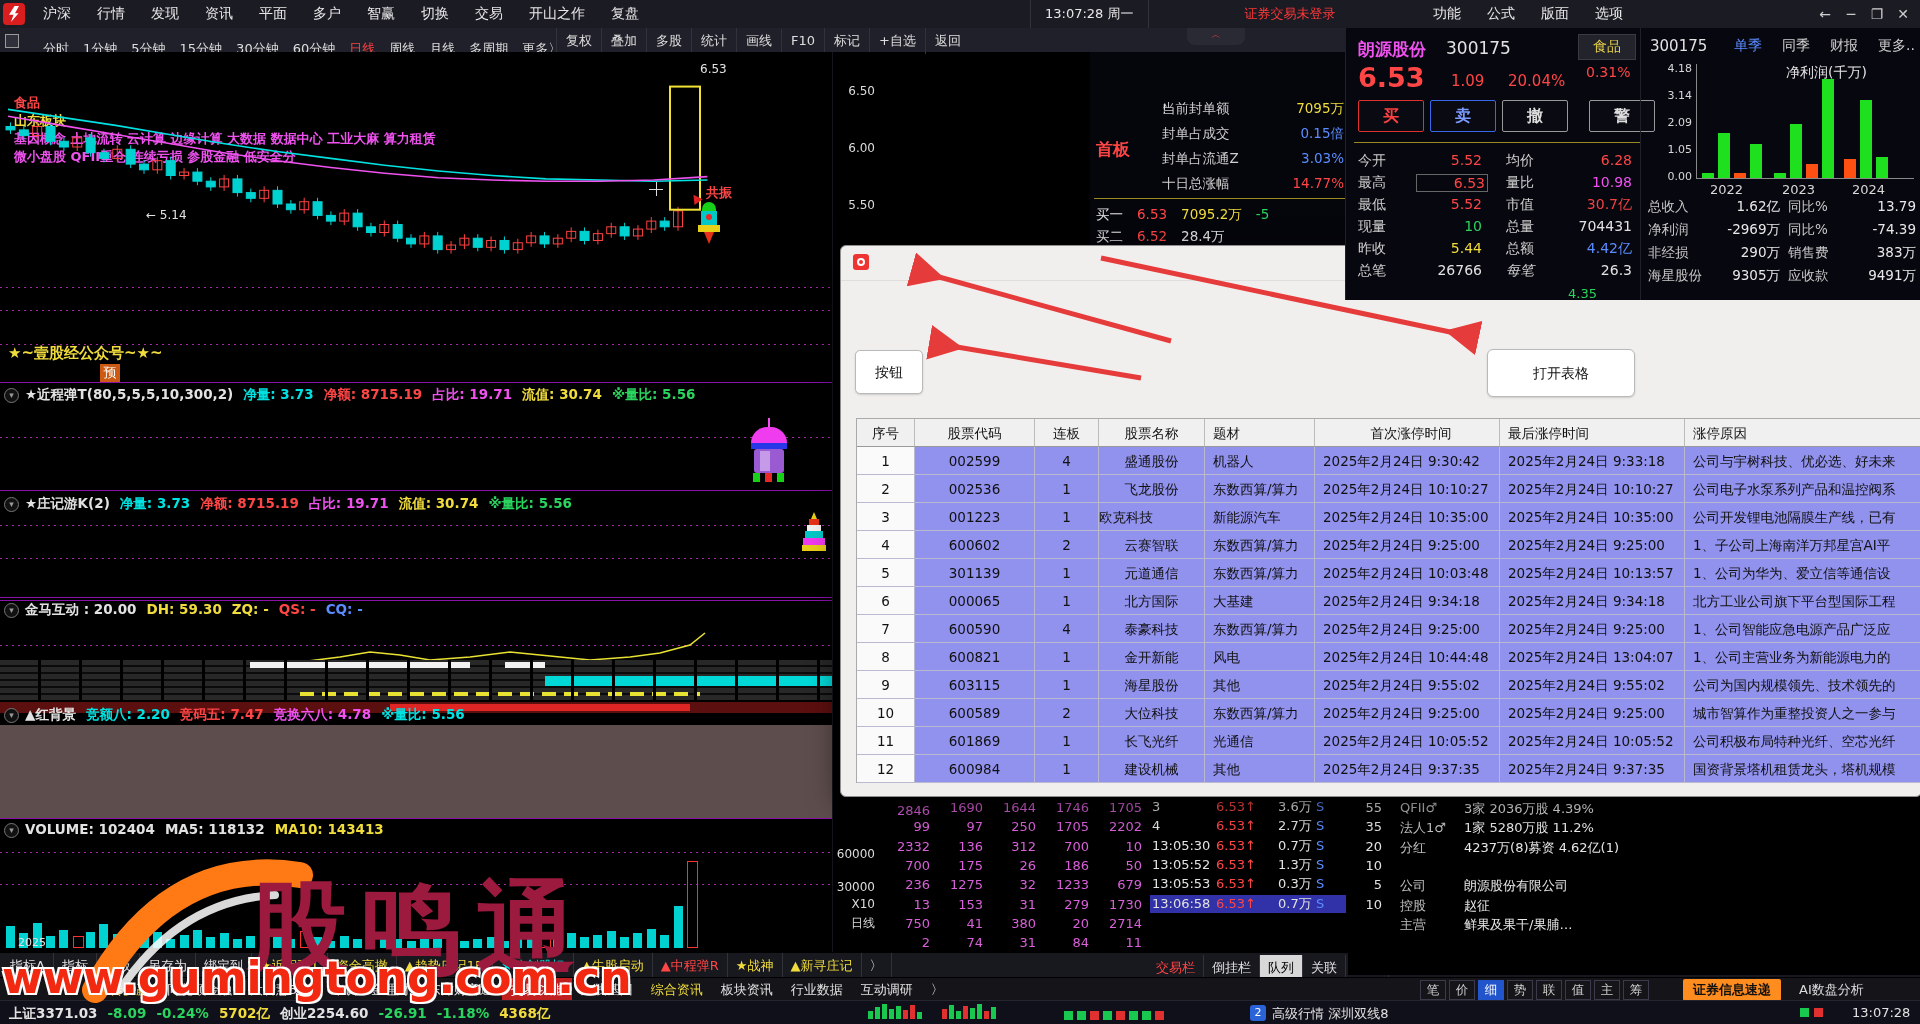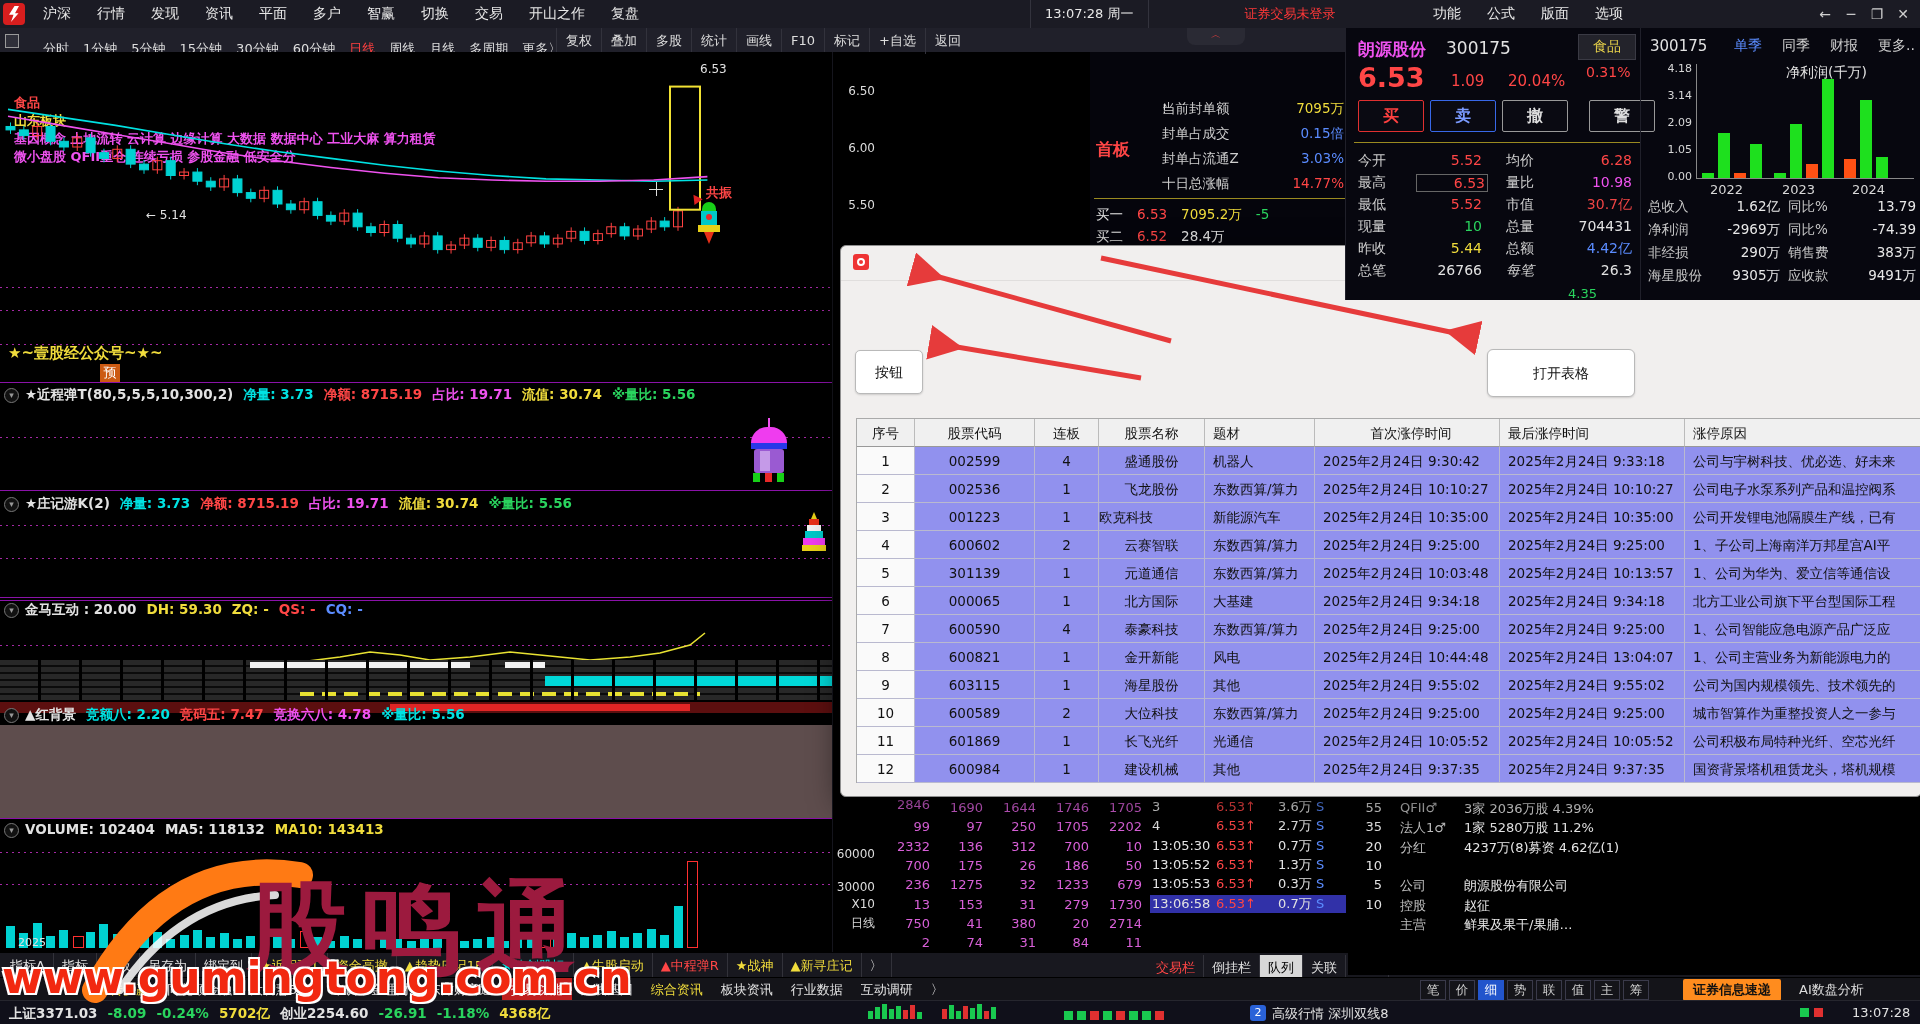--- a/index.html
+++ b/index.html
@@ -386,21 +386,21 @@
         <div style="position: absolute; left: 72px; top: 123px; width: 182px; font-size: 13.5px;"><span style="color: rgb(207, 207, 207);">十日总涨幅</span><span style="float: right; color: rgb(255, 70, 70);">14.77%</span></div>
       </div>
     <div class="abs" style="left:4px;top:146px;width:252px;height:1px;background:#9a8a20;"></div>
     <div id="bidrows">
         <div style="position: absolute; left: 6px; top: 154px; width: 248px; font-size: 13.5px;"><span style="color: rgb(226, 226, 226);">买一</span><span style="color: rgb(255, 70, 70); margin-left: 14px;">6.53</span><span style="color: rgb(240, 220, 60); margin-left: 14px;">7095.2万</span><span style="color: rgb(42, 212, 94); margin-left: 14px;">-5</span></div>
         <div style="position: absolute; left: 6px; top: 176px; width: 248px; font-size: 13.5px;"><span style="color: rgb(226, 226, 226);">买二</span><span style="color: rgb(255, 70, 70); margin-left: 14px;">6.52</span><span style="color: rgb(226, 226, 226); margin-left: 14px;">28.4万</span><span style="color: rgb(42, 212, 94); margin-left: 14px;"></span></div>
       </div>
   </div>
 
   <div id="tickpane" class="abs">
-      <span style="position: absolute; left: 4px; top: 2px; width: 48px; text-align: right; color: rgb(216, 96, 216); font-size: 13px;">2846</span>
+      <span style="position: absolute; left: 4px; top: 8px; width: 48px; text-align: right; color: rgb(216, 96, 216); font-size: 13px;">2846</span>
       <span style="position: absolute; left: 57px; top: 5px; width: 48px; text-align: right; color: rgb(216, 96, 216); font-size: 13px;">1690</span>
       <span style="position: absolute; left: 110px; top: 5px; width: 48px; text-align: right; color: rgb(216, 96, 216); font-size: 13px;">1644</span>
       <span style="position: absolute; left: 163px; top: 5px; width: 48px; text-align: right; color: rgb(216, 96, 216); font-size: 13px;">1746</span>
       <span style="position: absolute; left: 216px; top: 5px; width: 48px; text-align: right; color: rgb(216, 96, 216); font-size: 13px;">1705</span>
       <span style="position: absolute; left: 4px; top: 24.3px; width: 48px; text-align: right; color: rgb(216, 96, 216); font-size: 13px;">99</span>
       <span style="position: absolute; left: 57px; top: 24.3px; width: 48px; text-align: right; color: rgb(216, 96, 216); font-size: 13px;">97</span>
       <span style="position: absolute; left: 110px; top: 24.3px; width: 48px; text-align: right; color: rgb(216, 96, 216); font-size: 13px;">250</span>
       <span style="position: absolute; left: 163px; top: 24.3px; width: 48px; text-align: right; color: rgb(216, 96, 216); font-size: 13px;">1705</span>
       <span style="position: absolute; left: 216px; top: 24.3px; width: 48px; text-align: right; color: rgb(216, 96, 216); font-size: 13px;">2202</span>
       <span style="position: absolute; left: 4px; top: 43.6px; width: 48px; text-align: right; color: rgb(216, 96, 216); font-size: 13px;">2332</span>

